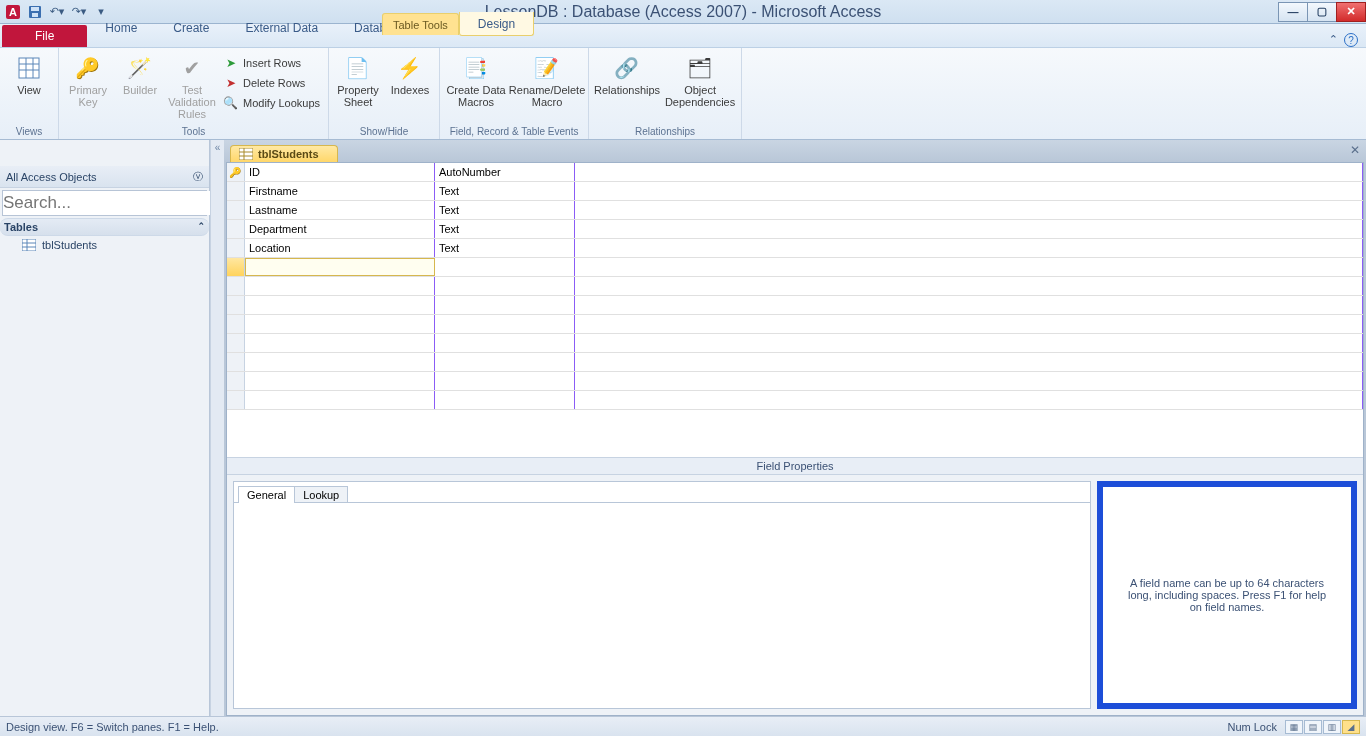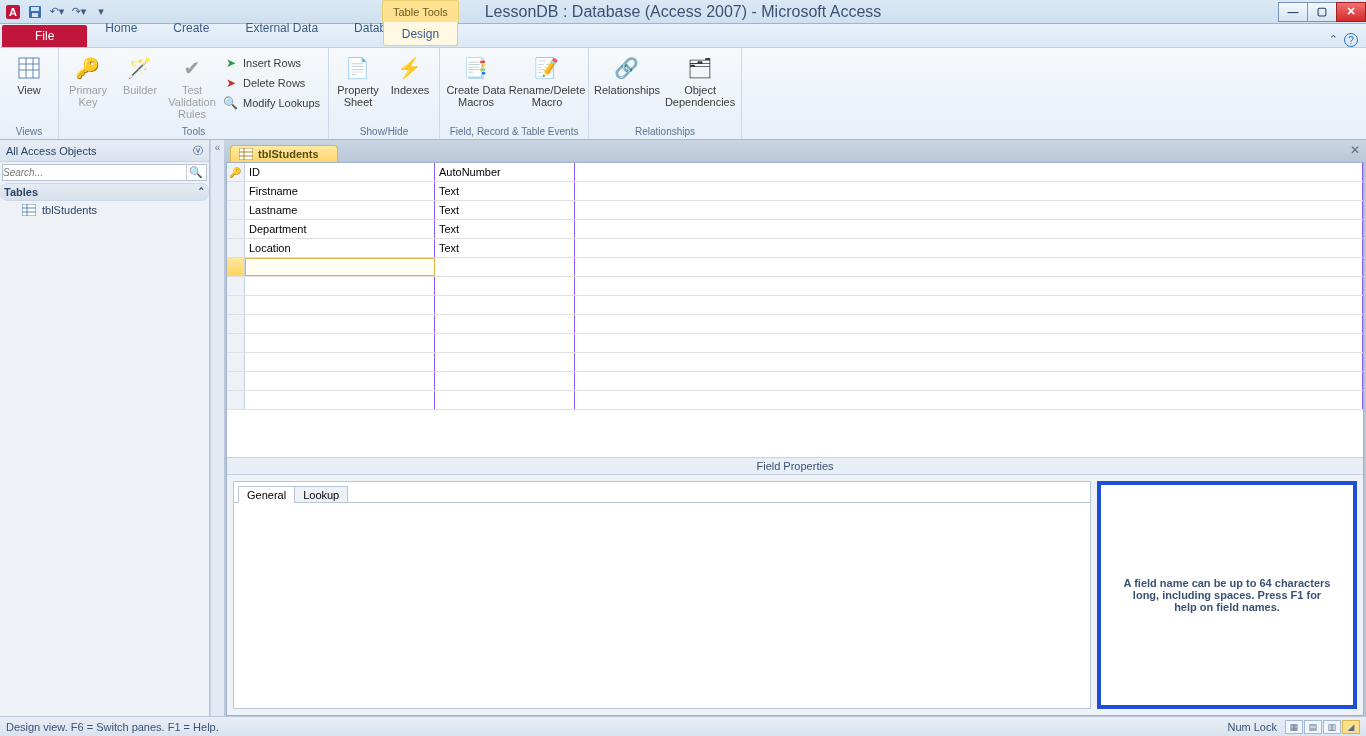--- a/index.html
+++ b/index.html
@@ -11,43 +11,43 @@
 .qat-icon { width: 18px; height: 18px; display: flex; align-items: center; justify-content: center; color: #3b5b82; }
 .app-title { position: absolute; left: 50%; transform: translateX(-50%); color: #3b5174; font-size: 16px; }
 .win-controls { margin-left: auto; display: flex; }
 .win-btn { width: 30px; height: 20px; border: 1px solid #7a95b4; background: linear-gradient(#f3f8fd,#d6e4f2); display: flex; align-items: center; justify-content: center; margin-left: -1px; color: #2a4466; font-weight: bold; }
 .win-btn.close { background: linear-gradient(#f07070,#d22b2b); color: #fff; border-color: #a02020; }
 
 
 .ribbon-tabs-row { height: 24px; background: linear-gradient(#e9f1fa,#dbe8f5); display: flex; align-items: flex-end; border-bottom: 1px solid #bcd0e5; position: relative; }
 .file-tab { background: #c1163c; color: #fff; height: 22px; padding: 0 33px; display: flex; align-items: center; font-size: 12px; margin-left: 2px; border-radius: 2px 2px 0 0; }
 .r-tab { height: 38px; padding: 0 18px; display: flex; align-items: center; color: #3a5b88; font-size: 12px; cursor: default; }
-.contextual-group { position: absolute; left: 382px; top: -24px; height: 48px; display: flex; flex-direction: column; align-items: center; }
+.contextual-group { position: absolute; left: 382px; top: -24px; height: 48px; display: flex; flex-direction: row; align-items: center; }
 .contextual-label { background: #ffe291; border: 1px solid #e9cf6c; border-bottom: none; color: #6b5a22; font-size: 11px; padding: 2px 10px; height: 22px; display: flex; align-items: center; border-radius: 3px 3px 0 0; }
 .contextual-tab { background: #fff9e3; border: 1px solid #e9cf6c; border-top: none; color: #3a5b88; font-size: 12px; height: 24px; padding: 0 18px; display: flex; align-items: center; border-radius: 0 0 3px 3px; }
 .help-icons { margin-left: auto; padding-right: 8px; display: flex; gap: 6px; color: #3a5b88; }
 
 
 .ribbon { height: 92px; background: linear-gradient(#f6f9fc,#e7eff8); border-bottom: 1px solid #a6bbd3; display: flex; }
 .ribbon-group { border-right: 1px solid #cdd9e8; display: flex; flex-direction: column; padding: 2px 6px 0 6px; }
 .ribbon-group-body { flex: 1; display: flex; align-items: flex-start; gap: 6px; }
 .ribbon-group-label { text-align: center; color: #5c7291; font-size: 10px; padding: 2px 0; }
 .rbtn-big { display: flex; flex-direction: column; align-items: center; width: 46px; text-align: center; color: #3b3b3b; gap: 2px; padding-top: 4px; }
 .rbtn-big.disabled { color: #a0a0a0; }
 .rbtn-big .ico { width: 28px; height: 28px; display: flex; align-items: center; justify-content: center; font-size: 20px; }
 .rbtn-sm-stack { display: flex; flex-direction: column; gap: 2px; padding-top: 4px; }
 .rbtn-sm { display: flex; align-items: center; gap: 4px; color: #3b3b3b; white-space: nowrap; padding: 1px 2px; }
 .rbtn-sm .ico { width: 16px; height: 16px; display: flex; align-items: center; justify-content: center; font-size: 12px; }
 
 
 .main { flex: 1; display: flex; min-height: 0; }
 .nav-pane { width: 210px; background: #eef2f7; border-right: 1px solid #b8c6d8; display: flex; flex-direction: column; }
-.nav-header { height: 22px; background: linear-gradient(#e8eef6,#d9e3ef); border-bottom: 1px solid #c7d3e2; display: flex; align-items: center; padding: 0 6px; color: #2a4466; justify-content: space-between; }
+.nav-header { height: 22px; background: linear-gradient(#e8eef6,#d9e3ef); border-bottom: 1px solid #c7d3e2; display: flex; align-items: center; padding: 0 6px; color: #2a4466; justify-content: space-between; margin-top: 26px; }
 .nav-search { display: flex; border: 1px solid #b7c4d6; margin: 2px; background: #fff; }
-.nav-search input { flex: 1; border: none; outline: none; padding: 2px 0; font-style: italic; color: #888; font-size: 10px; }
+.nav-search input { flex: 1; border: none; outline: none; padding: 2px 0; color: #888; font-size: 17px; }
 .nav-search-btn { width: 20px; display: flex; align-items: center; justify-content: center; color: #456; border-left: 1px solid #c7d3e2; }
 .nav-cat { background: linear-gradient(#e4ebf4,#d6e0ec); border-top: 1px solid #cdd9e8; border-bottom: 1px solid #cdd9e8; padding: 2px 4px; color: #2a4466; font-weight: bold; display: flex; justify-content: space-between; border-radius: 8px; }
 .nav-item { padding: 3px 8px 3px 22px; color: #2a4466; display: flex; align-items: center; gap: 6px; }
 .nav-collapse { width: 14px; background: #e3eaf3; border-left: 1px solid #c7d3e2; display: flex; align-items: flex-start; justify-content: center; color: #6b84a3; cursor: pointer; padding-top: 2px; font-size: 10px; }
 
 .doc-area { flex: 1; display: flex; flex-direction: column; min-width: 0; background: #b9c7d8; }
 .doc-tabs { height: 22px; background: linear-gradient(#c9d5e3,#b9c7d8); display: flex; align-items: flex-end; padding-left: 6px; position: relative; }
 .doc-tab { background: linear-gradient(#ffe9a4,#ffd76a); border: 1px solid #d6b74e; border-bottom: none; border-radius: 4px 4px 0 0; padding: 2px 18px 2px 8px; display: flex; align-items: center; gap: 5px; color: #5a4a15; font-weight: bold; }
 .doc-close { position: absolute; right: 6px; top: 3px; color: #5a6f8c; cursor: pointer; font-size: 12px; }
 
@@ -70,21 +70,21 @@
 .grow.active .gcell.fn { border: 1px solid #d6b74e; background: #fffef0; }
 .grow.active .gsel { background: linear-gradient(#ffe7a1,#ffd35c); }
 
 .field-props-label { text-align: center; background: #e8eef6; border-top: 1px solid #c7d3e2; border-bottom: 1px solid #c7d3e2; color: #3b5174; padding: 2px 0; }
 .field-props { height: 240px; display: flex; gap: 6px; padding: 6px; background: #eef2f7; }
 .fp-left { flex: 1; border: 1px solid #b8c6d8; background: #fff; display: flex; flex-direction: column; }
 .fp-tabs { display: flex; padding: 4px 16px 0 4px; }
 .fp-tab { border: 1px solid #b8c6d8; border-bottom: none; padding: 2px 8px; background: #eef2f7; margin-right: -1px; font-size: 11px; }
 .fp-tab.active { background: #fff; position: relative; z-index: 1; }
 .fp-body { flex: 1; border-top: 1px solid #b8c6d8; margin-top: -1px; }
-.fp-right { width: 260px; border: 4px solid #1d4ed8; background: #fff; display: flex; align-items: center; justify-content: center; text-align: center; color: #3b5174; padding: 20px; font-size: 11px; font-weight: bold; }
+.fp-right { width: 260px; border: 6px solid #1d4ed8; background: #fff; display: flex; align-items: center; justify-content: center; text-align: center; color: #3b5174; padding: 20px; font-size: 11px; }
 
 
 .statusbar { height: 20px; background: linear-gradient(#e8eef6,#d9e3ef); border-top: 1px solid #b8c6d8; display: flex; align-items: center; padding: 0 6px; color: #3b5174; font-size: 11px; }
 .status-right { margin-left: auto; display: flex; align-items: center; gap: 8px; }
 .view-btns { display: flex; gap: 1px; }
 .view-btn { width: 18px; height: 14px; border: 1px solid #a6bbd3; background: #f0f5fb; display: flex; align-items: center; justify-content: center; font-size: 9px; color: #5a6f8c; }
 .view-btn.active { background: #ffe08a; border-color: #d6b74e; }
 
 svg { display: block; }
 </style>

